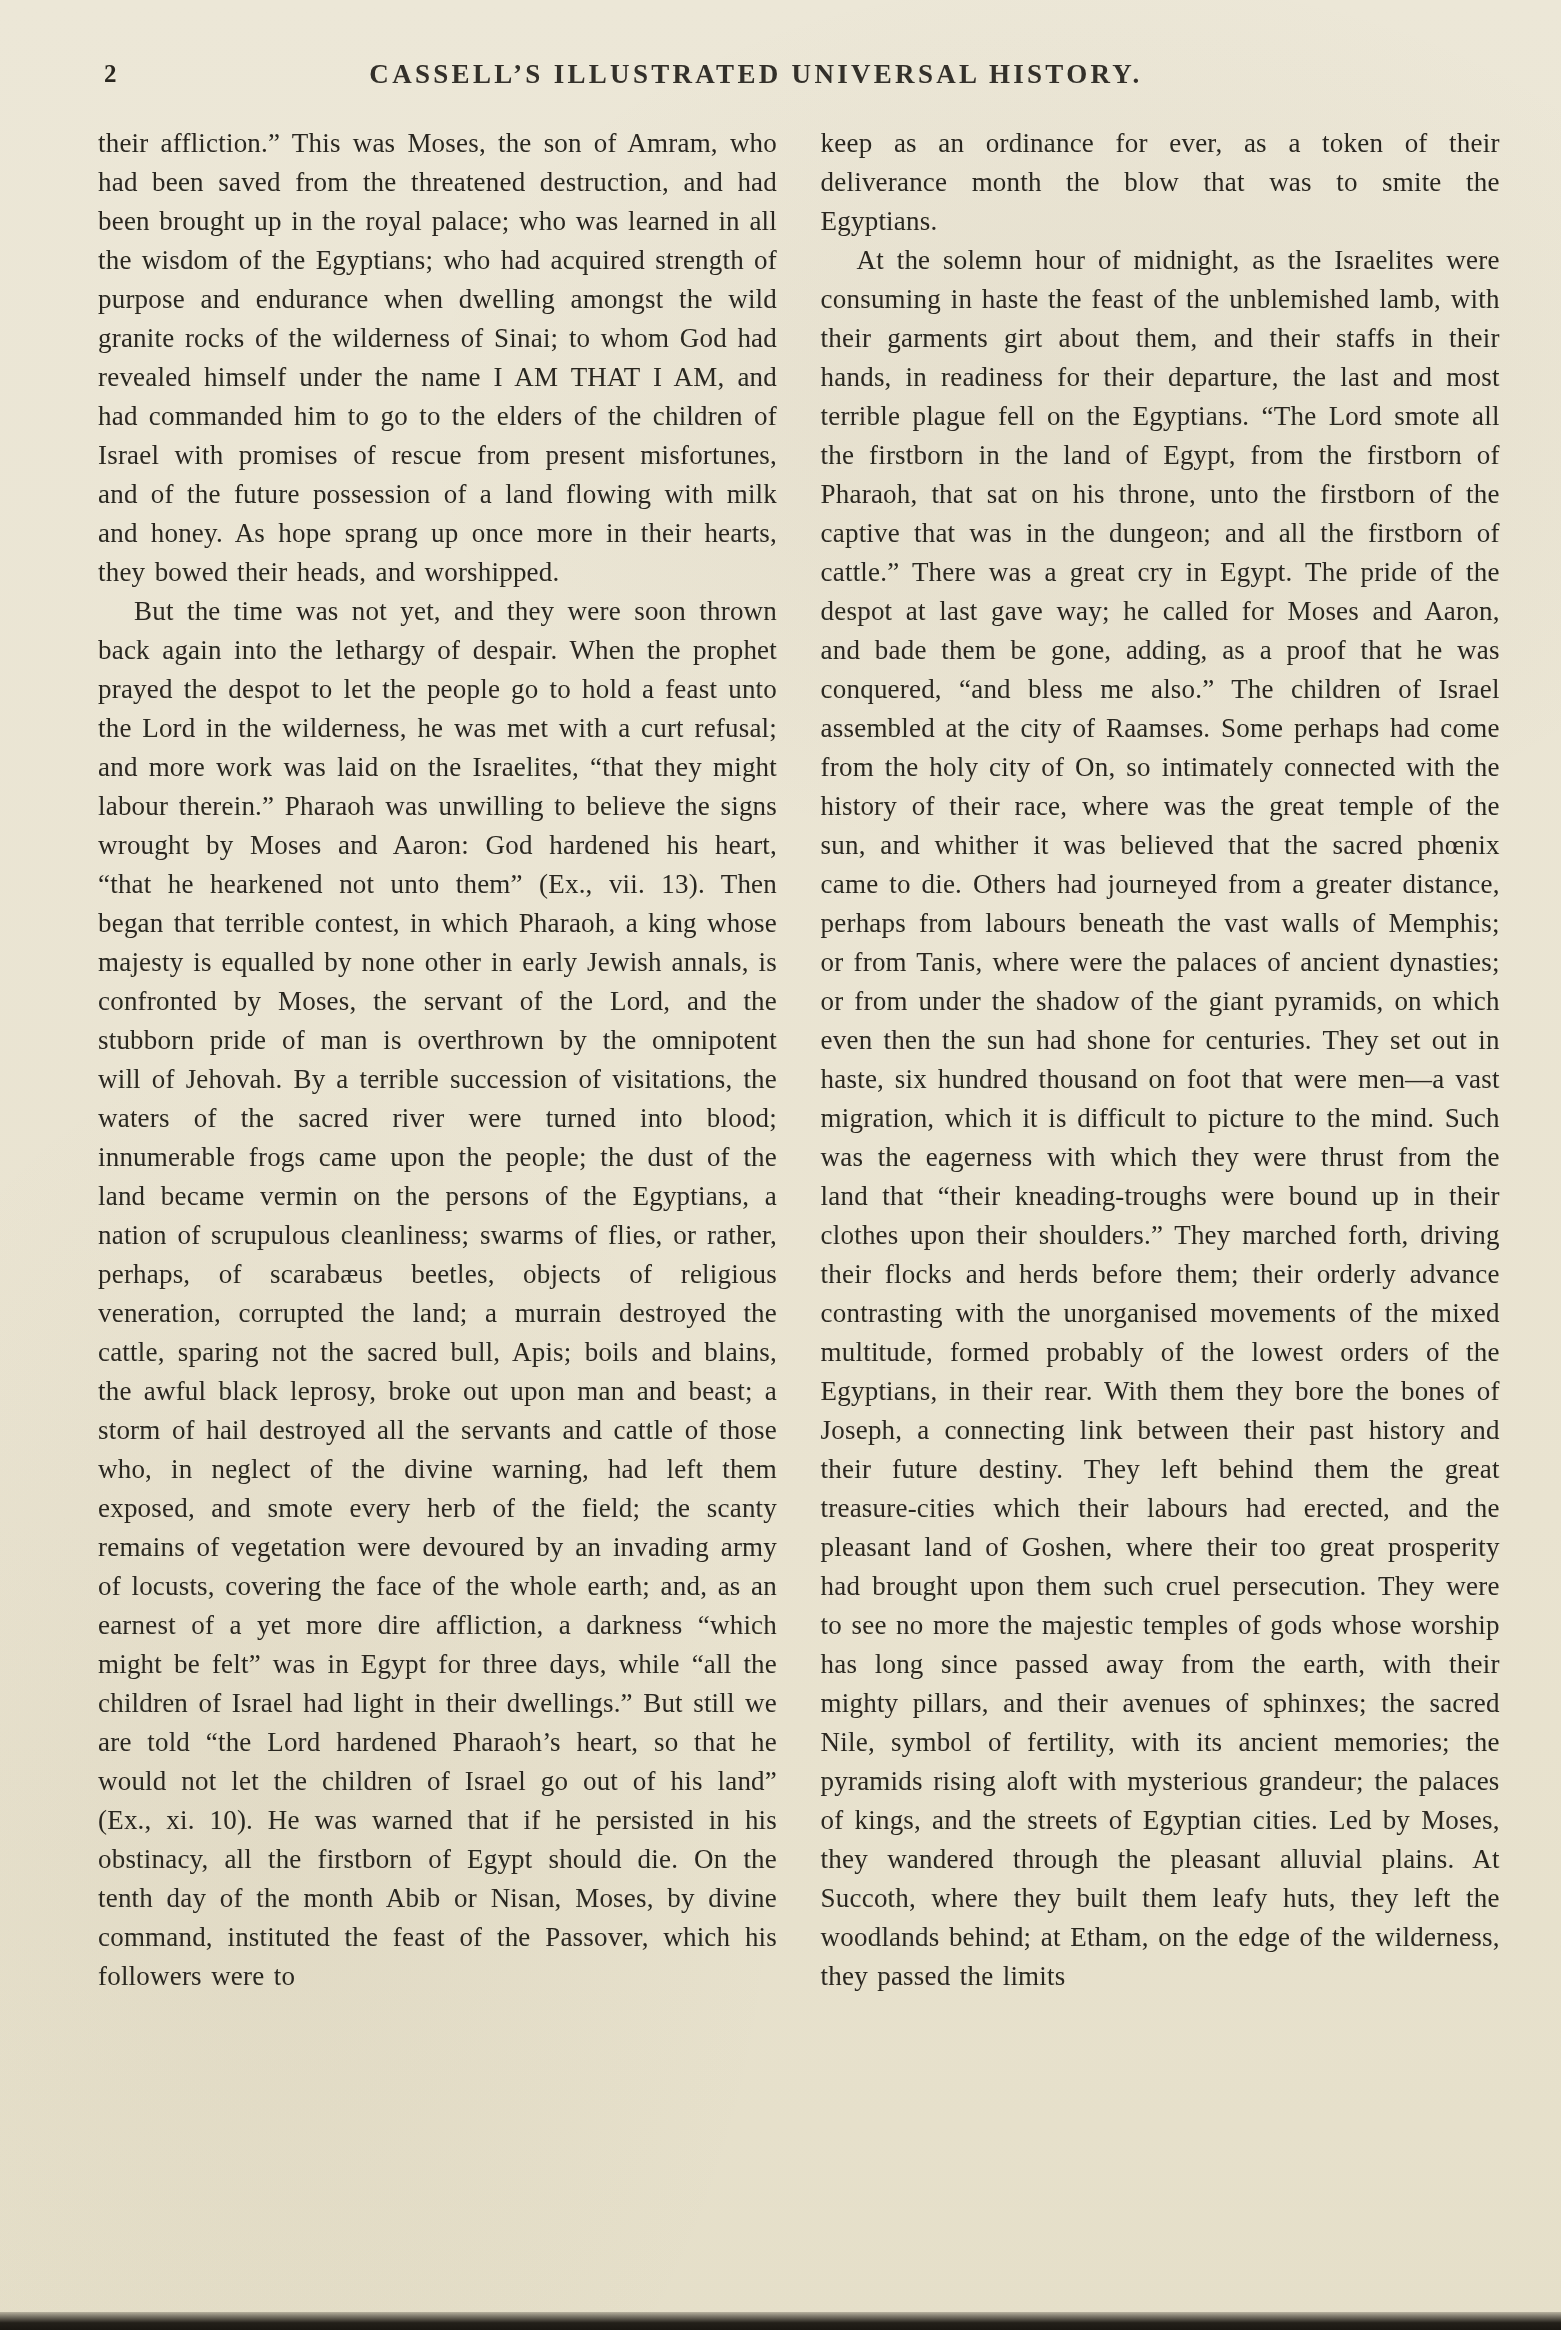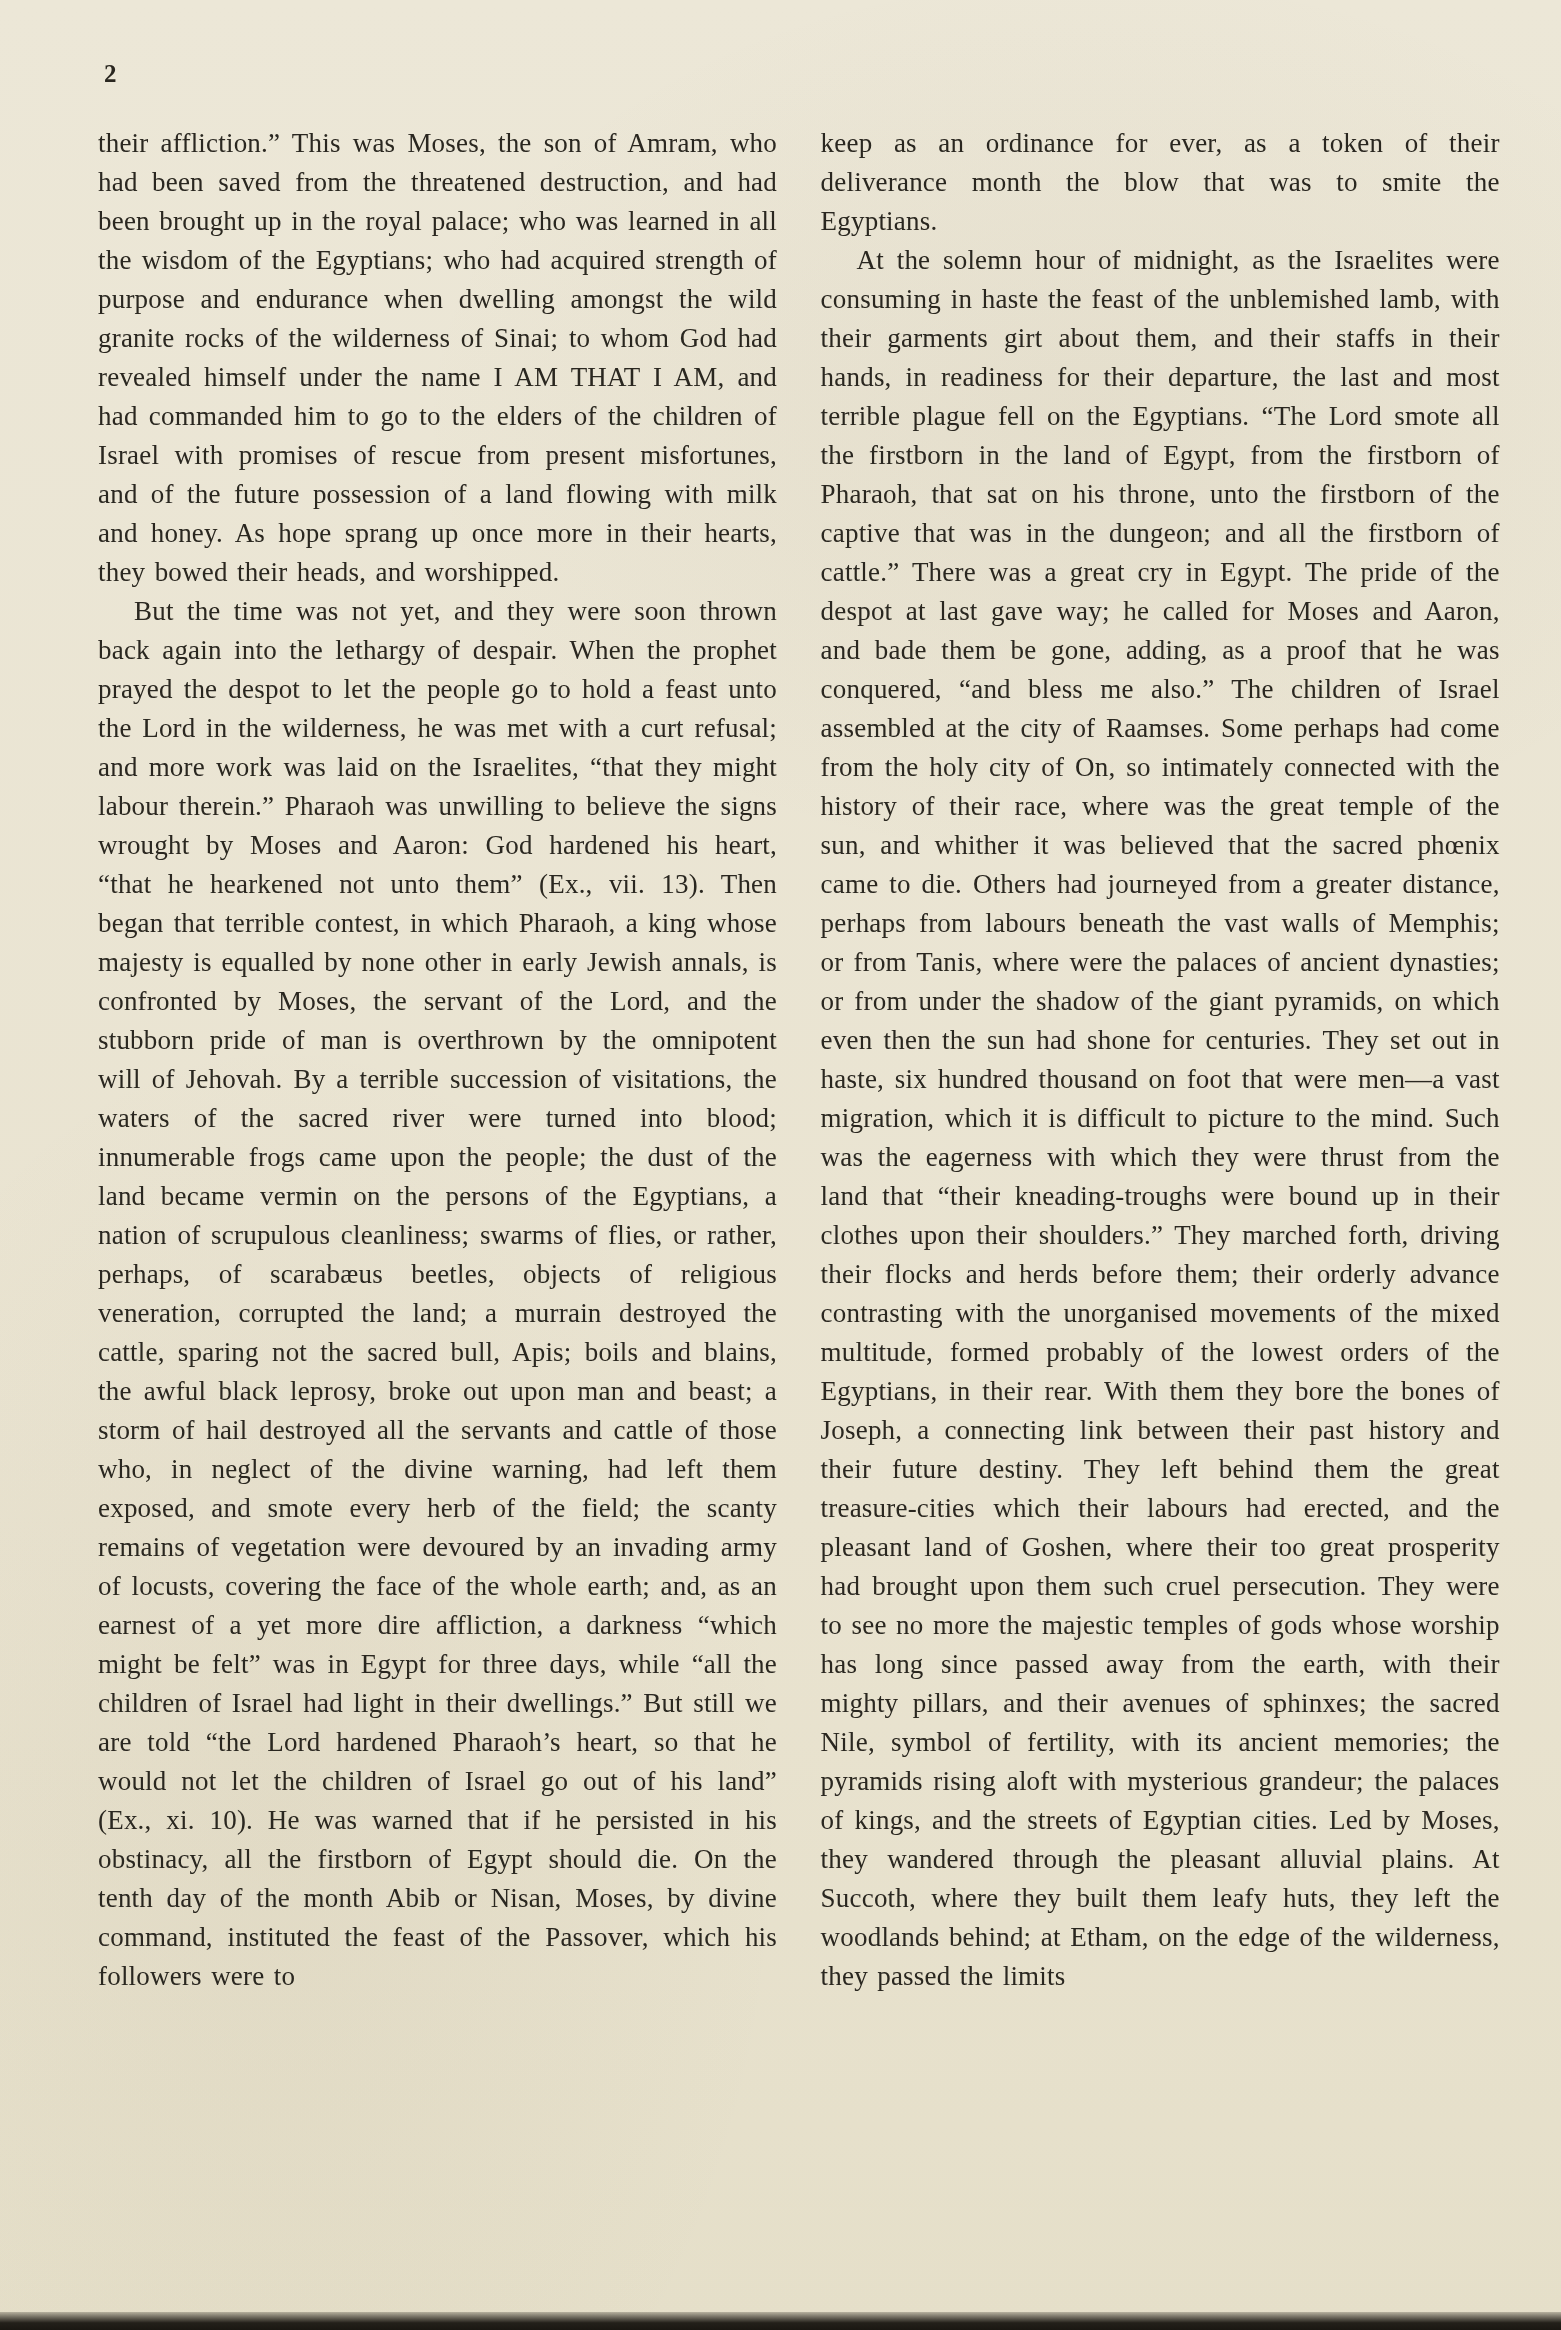--- a/index.html
+++ b/index.html
@@ -78,20 +78,21 @@
     background: linear-gradient(180deg, rgba(46, 41, 32, 0.25) 0%, #23201a 60%, #1a1712 100%);
   }
 </style>
 </head>
 <body>
 
 <div class="scan">
 
   <header class="page-header">
     <span class="page-num">2</span>
+    <div class="running-title">CASSELL’S ILLUSTRATED UNIVERSAL HISTORY.</div>
   </header>
 
   <main class="columns">
 
     <section class="col col-left">
       <p class="para">their affliction.” This was Moses, the son of Amram, who had been saved from the threatened destruction, and had been brought up in the royal palace; who was learned in all the wisdom of the Egyptians; who had acquired strength of purpose and endurance when dwelling amongst the wild granite rocks of the wilderness of Sinai; to whom God had revealed himself under the name I AM THAT I AM, and had commanded him to go to the elders of the children of Israel with promises of rescue from present misfortunes, and of the future possession of a land flowing with milk and honey. As hope sprang up once more in their hearts, they bowed their heads, and worshipped.</p>
       <p class="para indent">But the time was not yet, and they were soon thrown back again into the lethargy of despair. When the prophet prayed the despot to let the people go to hold a feast unto the Lord in the wilderness, he was met with a curt refusal; and more work was laid on the Israelites, “that they might labour therein.” Pharaoh was unwilling to believe the signs wrought by Moses and Aaron: God hardened his heart, “that he hearkened not unto them” (Ex., vii. 13). Then began that terrible contest, in which Pharaoh, a king whose majesty is equalled by none other in early Jewish annals, is confronted by Moses, the servant of the Lord, and the stubborn pride of man is overthrown by the omnipotent will of Jehovah. By a terrible succession of visitations, the waters of the sacred river were turned into blood; innumerable frogs came upon the people; the dust of the land became vermin on the persons of the Egyptians, a nation of scrupulous cleanliness; swarms of flies, or rather, perhaps, of scarabæus beetles, objects of religious veneration, corrupted the land; a murrain destroyed the cattle, sparing not the sacred bull, Apis; boils and blains, the awful black leprosy, broke out upon man and beast; a storm of hail destroyed all the servants and cattle of those who, in neglect of the divine warning, had left them exposed, and smote every herb of the field; the scanty remains of vegetation were devoured by an invading army of locusts, covering the face of the whole earth; and, as an earnest of a yet more dire affliction, a darkness “which might be felt” was in Egypt for three days, while “all the children of Israel had light in their dwellings.” But still we are told “the Lord hardened Pharaoh’s heart, so that he would not let the children of Israel go out of his land” (Ex., xi. 10). He was warned that if he persisted in his obstinacy, all the firstborn of Egypt should die. On the tenth day of the month Abib or Nisan, Moses, by divine command, instituted the feast of the Passover, which his followers were to</p>
     </section>
 
     <div class="divider"></div>

